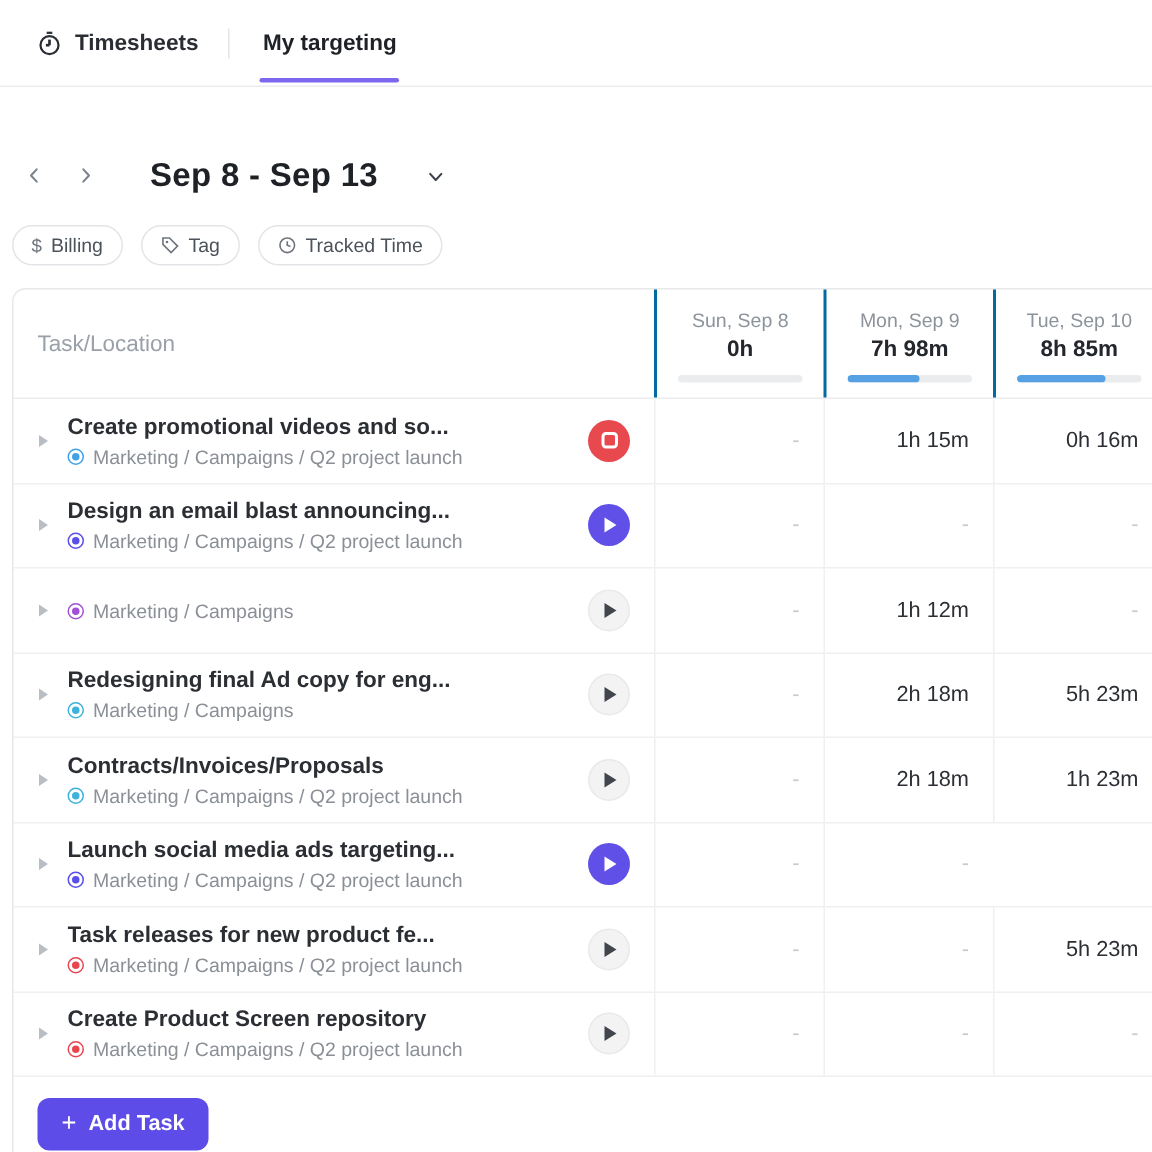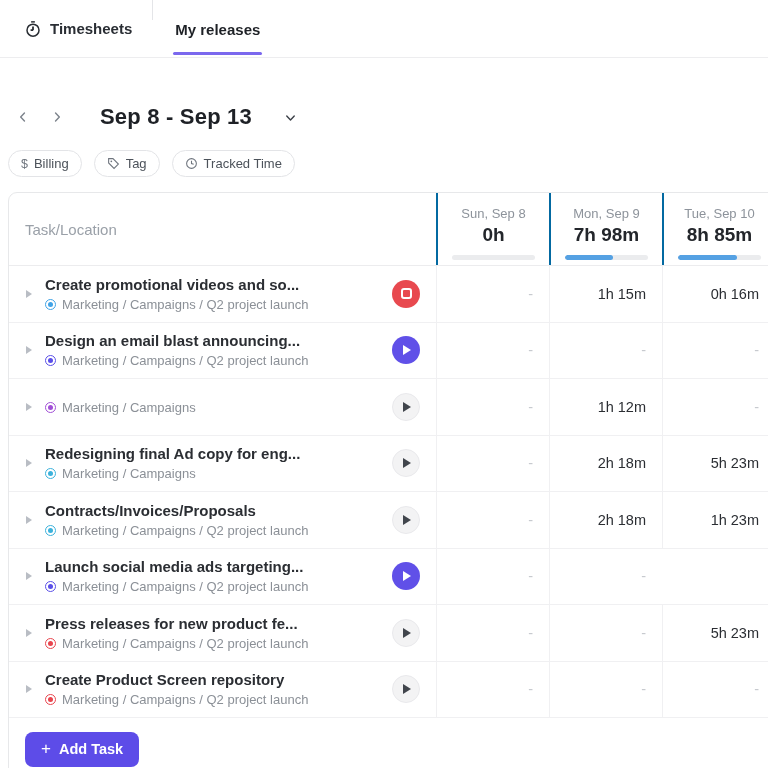--- a/index.html
+++ b/index.html
@@ -1,20 +1,20 @@
 <!DOCTYPE html>
 <html><head>
 <meta charset="utf-8">
 <style>
   * { margin:0; padding:0; box-sizing:border-box; }
   html,body { width:768px; height:768px; overflow:hidden; background:#fff;
     font-family:"Liberation Sans", sans-serif; color:#24272c; }
 
   
-  .topbar { height:58px; display:flex; padding:0 24px;
+  .topbar { height:58px; display:flex; align-items:center; padding:0 24px;
     border-bottom:1px solid #ededef; position:relative; }
   .app { display:flex; align-items:center; gap:8px; font-size:15px; font-weight:600; color:#2a2e34; }
   .app svg { display:block; }
   .top-divider { width:1px; height:20px; background:#e4e5e8; margin:0 20px; }
   .tab { position:relative; height:58px; display:flex; align-items:center;
     padding:0 2px; margin-right:22px; font-size:15px; cursor:pointer; }
   .tab.active { font-weight:700; color:#1e2126; }
   .tab.inactive { color:#9aa0a8; font-weight:500; }
   .tab.active::after { content:''; position:absolute; left:0; right:0; bottom:3px;
     height:3px; border-radius:2px; background:#7b68ee; }
@@ -35,21 +35,21 @@
   .chip .cicon { color:#6f757e; font-size:12.5px; display:flex; align-items:center; }
 
   
   .table-wrap { margin:15px 0 0 8px; width:790px; border:1px solid #e7e8ea;
     border-radius:9px; background:#fff; }
   .hdr-row { display:flex; height:73px; border-bottom:1px solid #ececee; }
   .task-col-hdr { width:427px; display:flex; align-items:center; padding-left:16px;
     font-size:15px; color:#9aa0a8; }
   .day-col { width:113px; border-left:2px solid #0369a1; padding:13px 14px 0;text-align:center; }
   .day-label { font-size:13px; color:#8d939b; margin-bottom:3px; white-space:nowrap; }
-  .day-total { font-size:19px; font-weight:700; color:#23262b; margin-bottom:9px; white-space:nowrap; }
+  .day-total { font-size:15px; font-weight:700; color:#23262b; margin-bottom:9px; white-space:nowrap; }
   .bar-track { height:5px; border-radius:3px; background:#ebecee; overflow:hidden; }
   .bar-fill { height:100%; border-radius:3px; background:#55a1e3; }
 
   .row { display:flex; height:56.5px; border-bottom:1px solid #f0f0f2; }
   .task-cell { width:427px; display:flex; align-items:center; }
   .expand { margin-left:17px; width:0; height:0; border-top:4.5px solid transparent;
     border-bottom:4.5px solid transparent; border-left:6px solid #b9bdc4; cursor:pointer; flex:none; }
   .task-info { margin-left:13px; min-width:0; }
   .task-title { font-size:15px; font-weight:600; color:#2b2e33; line-height:19px;
     white-space:nowrap; overflow:hidden; }
@@ -88,21 +88,21 @@
     <svg width="18" height="18" viewBox="0 0 24 24" fill="none" stroke="#2a2e34" stroke-width="2">
       <line x1="9.5" y1="2.5" x2="14.5" y2="2.5"></line>
       <circle cx="12" cy="13.5" r="8"></circle>
       <path d="M12 13.5 L12 8.5" stroke-width="2.4"></path>
       <path d="M12 13.5 L8.8 13.5" stroke-width="2.4"></path>
     </svg>
     <span>Timesheets</span>
   </div>
   <div class="top-divider"></div>
   <div class="tab active">
-    <span>My releases</span>
+    <span>My targeting</span>
   </div>
 </header>
 
 <section class="datenav">
   <div class="nav-btn">
     <svg width="14" height="14" viewBox="0 0 24 24" fill="none" stroke="currentColor" stroke-width="2.4" stroke-linecap="round" stroke-linejoin="round">
         <polyline points="14.5,5 8,12 14.5,19"></polyline>
       </svg>
   </div>
   <div class="nav-btn">
@@ -286,21 +286,21 @@
           </div>
         </div>
         <div class="time-cell dash">-</div>
         <div class="time-cell dash">-</div>
       </div>
 
       <div class="row">
         <div class="task-cell">
           <span class="expand"></span>
           <div class="task-info">
-            <div class="task-title">Press releases for new product fe...</div>
+            <div class="task-title">Task releases for new product fe...</div>
             <div class="task-loc">
               <span class="dot" style="--dot: #e8454e;"></span>
               <span>Marketing / Campaigns / Q2 project launch</span>
             </div>
           </div>
           <div class="timer play">
             <span class="tri"></span>
           </div>
         </div>
         <div class="time-cell dash">-</div>

